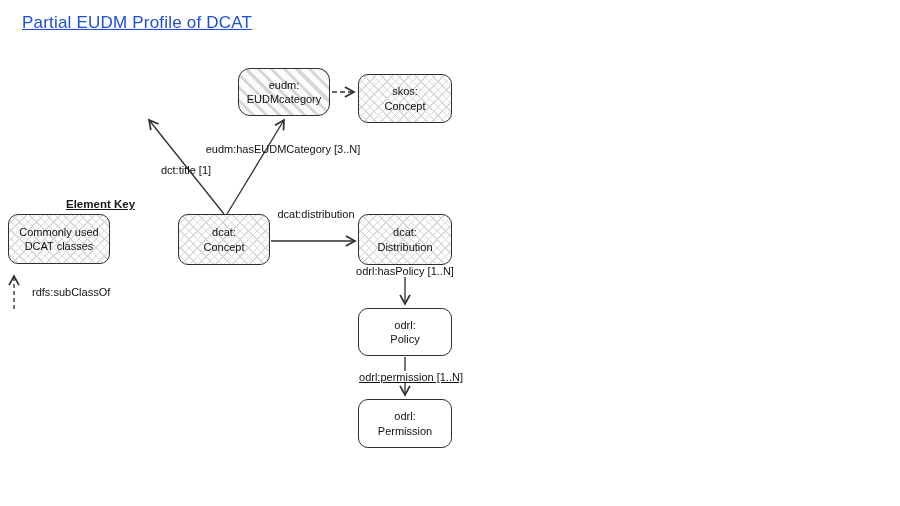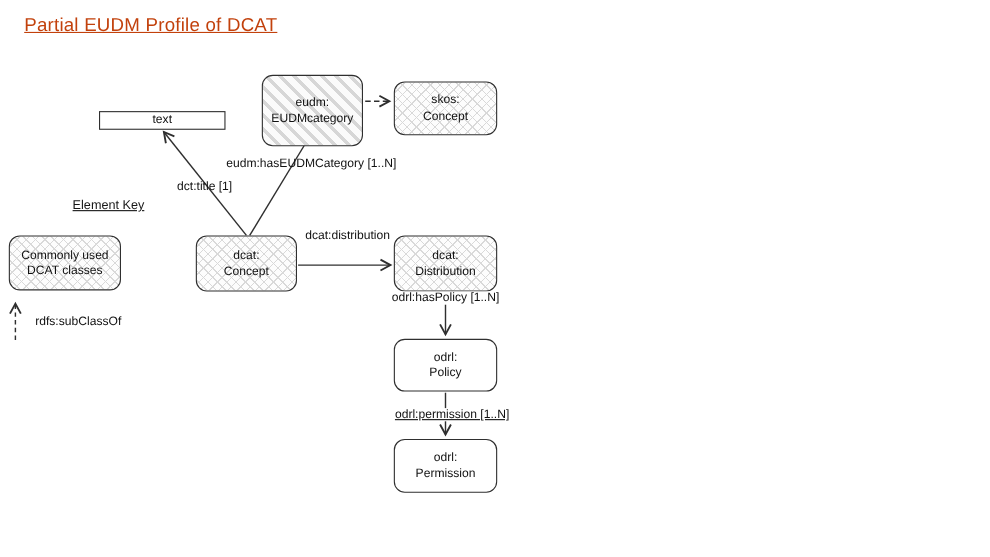--- a/index.html
+++ b/index.html
@@ -2,45 +2,45 @@
 <html><head>
 <meta charset="utf-8">
 <style>
   html,body{margin:0;padding:0;background:#fff;}
   #canvas{
     position:relative;width:900px;height:506px;background:#ffffff;overflow:hidden;
     font-family:"Liberation Sans",sans-serif;color:#111;
   }
   .title{
     position:absolute;left:22px;top:13px;font-size:17px;font-weight:500;
-    text-decoration:underline;letter-spacing:.2px;color:#c2410c;
+    text-decoration:underline;letter-spacing:.2px;color:#1d4ed8;
   }
   .key-heading{
-    position:absolute;left:22px;top:181px;font-size:11.5px;font-weight:400;
+    position:absolute;left:22px;top:198px;font-size:11.5px;font-weight:700;
     text-decoration:underline;color:#161616;padding-left:44px;
   }
   .node{
     position:absolute;display:flex;flex-direction:column;align-items:center;justify-content:center;
     border:1.5px solid #2f2f2f;font-size:11px;line-height:1.3;text-align:center;color:#111;
     box-sizing:border-box;
   }
   .rounded{border-radius:10px;}
   .plain{background:#ffffff;}
   .hatch-cross{
     background-color:#fdfdfd;
     background-image:
       repeating-linear-gradient(45deg,#d9d9d9 0,#d9d9d9 1px,transparent 1px,transparent 6px),
       repeating-linear-gradient(135deg,#d9d9d9 0,#d9d9d9 1px,transparent 1px,transparent 6px);
   }
   .hatch-diag{
     background-color:#fbfbfb;
     background-image:repeating-linear-gradient(45deg,#d7d7d7 0,#d7d7d7 3px,transparent 3px,transparent 9px);
   }
   .node-text{position:absolute;left:90px;top:101px;width:115px;height:17px;}
-  .node-eudm{left:238px;top:68px;width:92px;height:65px;}
+  .node-eudm{left:238px;top:68px;width:92px;height:48px;border-radius:12px;}
   .node-skos{left:358px;top:74px;width:94px;height:49px;}
   .node-keyclass{left:8px;top:214px;width:102px;height:50px;}
   .node-dataset{left:178px;top:214px;width:92px;height:51px;}
   .node-distribution{left:358px;top:214px;width:94px;height:51px;}
   .node-policy{left:358px;top:308px;width:94px;height:48px;}
   .node-permission{left:358px;top:399px;width:94px;height:49px;}
   .edge-label{
     position:absolute;font-size:11px;color:#111;white-space:nowrap;
   }
   .centered{transform:translateX(-50%);}
@@ -62,23 +62,20 @@
     </defs>
     <path d="M224,214 L149,120" stroke="#2f2f2f" stroke-width="1.3" fill="none" marker-end="url(#arrowV)"></path>
     <path d="M227,214 L284,120" stroke="#2f2f2f" stroke-width="1.3" fill="none" marker-end="url(#arrowV)"></path>
     <path d="M332,92 L354,92" stroke="#2f2f2f" stroke-width="1.3" fill="none" stroke-dasharray="5 3" marker-end="url(#arrowV)"></path>
     <path d="M271,241 L355,241" stroke="#2f2f2f" stroke-width="1.3" fill="none" marker-end="url(#arrowV)"></path>
     <path d="M405,266 L405,304" stroke="#2f2f2f" stroke-width="1.3" fill="none" marker-end="url(#arrowV)"></path>
     <path d="M405,357 L405,395" stroke="#2f2f2f" stroke-width="1.3" fill="none" marker-end="url(#arrowV)"></path>
     <path d="M14,309 L14,276" stroke="#2f2f2f" stroke-width="1.3" fill="none" stroke-dasharray="4 3" marker-end="url(#arrowV)"></path>
   </svg>
 
-  <div class="node node-text plain">
-    <span>text</span>
-  </div>
 
   <div class="node rounded hatch-diag node-eudm">
     <span>eudm:</span>
     <span>EUDMcategory</span>
   </div>
 
   <div class="node rounded hatch-cross node-skos">
     <span>skos:</span>
     <span>Concept</span>
   </div>
@@ -97,21 +94,21 @@
     <span>odrl:</span>
     <span>Policy</span>
   </div>
 
   <div class="node rounded plain node-permission">
     <span>odrl:</span>
     <span>Permission</span>
   </div>
 
   <div class="edge-label centered" style="left:186px;top:164px;">dct:title [1]</div>
-  <div class="edge-label centered" style="left:283px;top:143px;">eudm:hasEUDMCategory [1..N]</div>
+  <div class="edge-label centered" style="left:283px;top:143px;">eudm:hasEUDMCategory [3..N]</div>
   <div class="edge-label centered" style="left:316px;top:208px;">dcat:distribution</div>
   <div class="edge-label centered on-line" style="left:405px;top:265px;">odrl:hasPolicy [1..N]</div>
   <div class="edge-label centered on-line" style="left:411px;top:371px;text-decoration:underline;">odrl:permission [1..N]</div>
 
   <div class="key-heading">Element Key</div>
   <div class="node rounded hatch-cross node-keyclass">
     <span>Commonly used</span>
     <span>DCAT classes</span>
   </div>
   <div class="edge-label" style="left:32px;top:286px;">rdfs:subClassOf</div>

